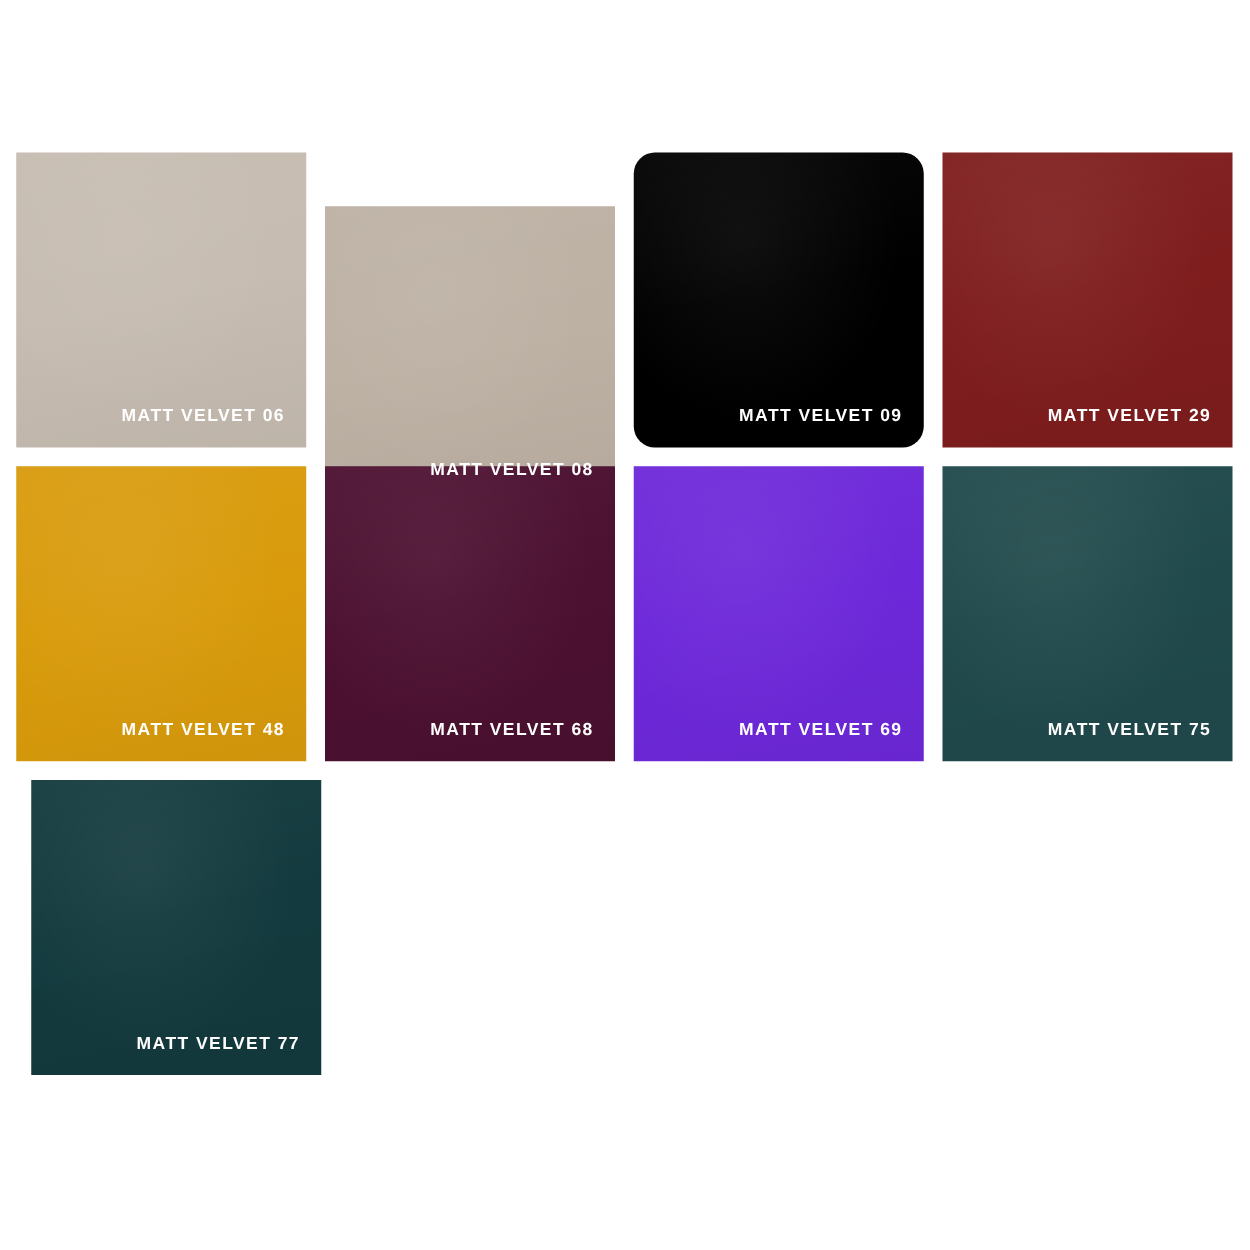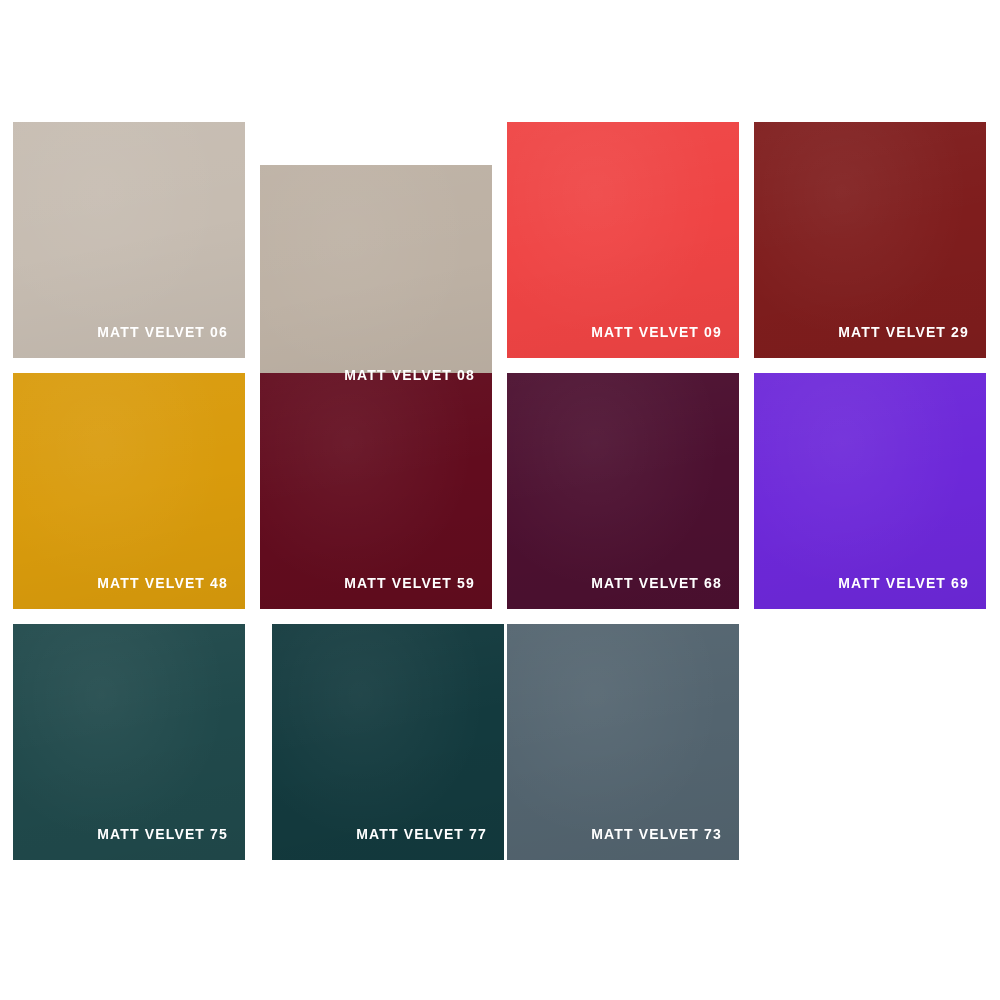--- a/index.html
+++ b/index.html
@@ -68,40 +68,34 @@
 </head>
 <body>
 
 <div id="swatch-board">
     <div class="swatch" style="background-color: rgb(198, 188, 177);">
       <span class="swatch-label">MATT VELVET 06</span>
     </div>
     <div class="swatch" style="background-color: rgb(189, 177, 164); margin-top: 43px;">
       <span class="swatch-label">MATT VELVET 08</span>
     </div>
-    <div class="swatch" style="background-color: #ef4444;">
+    <div class="swatch" style="background-color: #000000; border-radius: 17px;">
       <span class="swatch-label">MATT VELVET 09</span>
     </div>
     <div class="swatch" style="background-color: #7f1d1d; padding-left: 17px;">
       <span class="swatch-label">MATT VELVET 29</span>
     </div>
     <div class="swatch" style="background-color: rgb(217, 155, 12);">
       <span class="swatch-label">MATT VELVET 48</span>
-    </div>
-    <div class="swatch" style="background-color: rgb(98, 12, 30);">
-      <span class="swatch-label">MATT VELVET 59</span>
     </div>
     <div class="swatch" style="background-color: rgb(76, 16, 48);">
       <span class="swatch-label">MATT VELVET 68</span>
     </div>
     <div class="swatch" style="background-color: #6d28d9; text-align: center;">
       <span class="swatch-label">MATT VELVET 69</span>
     </div>
     <div class="swatch" style="background-color: rgb(32, 73, 75);">
       <span class="swatch-label">MATT VELVET 75</span>
     </div>
     <div class="swatch" style="background-color: rgb(19, 58, 62); margin-left: 12px;">
       <span class="swatch-label">MATT VELVET 77</span>
     </div>
-    <div class="swatch" style="background-color: rgb(83, 100, 111);">
-      <span class="swatch-label">MATT VELVET 73</span>
-    </div>
   </div>
 
 </body></html>

